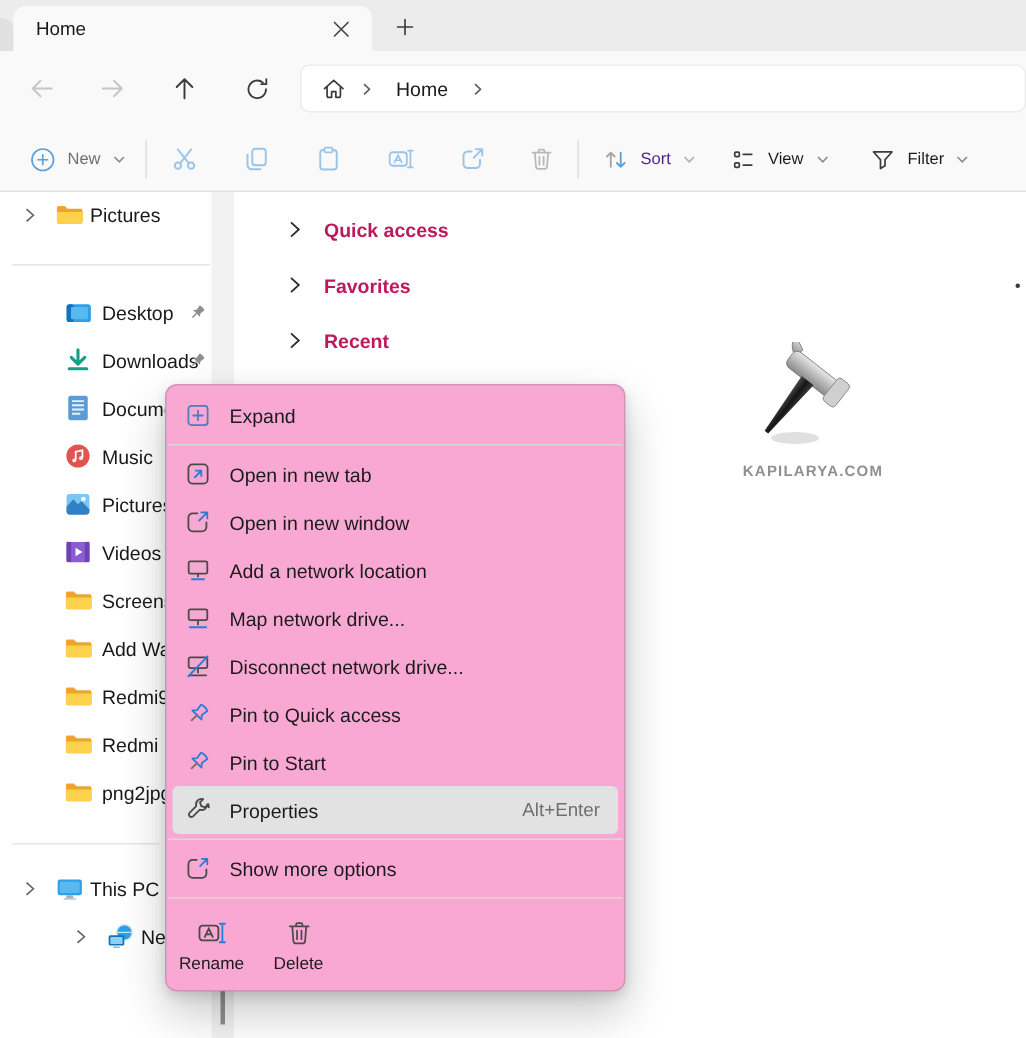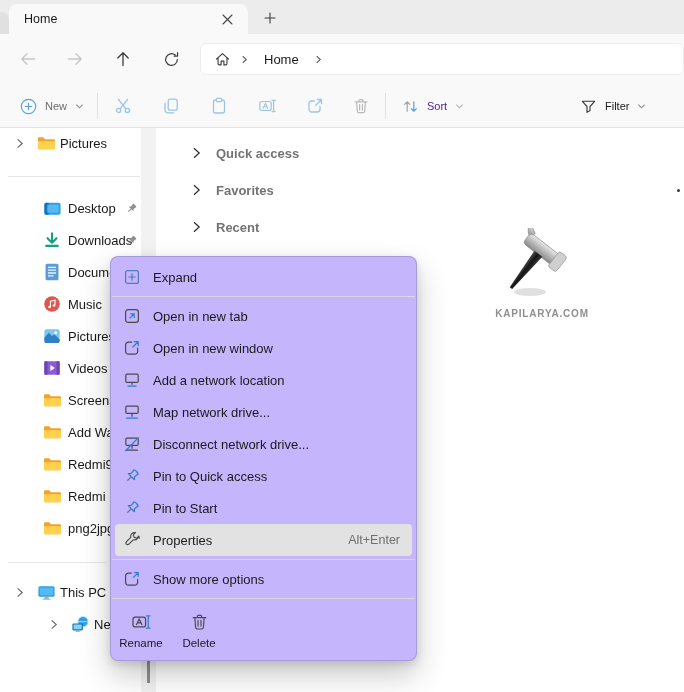--- a/index.html
+++ b/index.html
@@ -46,29 +46,29 @@
   .side-icon { position:absolute; left:42px; width:20px; height:20px; display:flex; align-items:center; justify-content:center; }
   .tree-icon { position:absolute; left:36px; width:20px; height:20px; display:flex; align-items:center; justify-content:center; }
   .side-label { position:absolute; left:68px; }
   .tree-label { position:absolute; left:60px; }
   .side-pin { position:absolute; left:125px; width:15px; display:flex; color:#8f8f8f; }
   .side-sep { position:absolute; height:1px; background:#e6e6e6; }
   .scroll-track { position:absolute; left:141px; top:128px; width:15px; height:564px; background:#f2f2f2; z-index:1; }
   .scroll-thumb { position:absolute; left:6px; top:527px; width:3px; height:28px; background:#8f8f8f; }
 
   
-  .grp-row { position:absolute; height:32px; display:flex; align-items:center; font-size:13px; font-weight:700; color:#737373; }
+  .grp-row { position:absolute; height:32px; display:flex; align-items:center; font-size:13px; font-weight:700; color:#be185d; }
   .grp-chev { margin-right:14px; display:flex; color:#2b2b2b; }
 
   
   .wm { position:absolute; left:492px; top:228px; width:100px; text-align:center; }
   .wm-text { font-size:10px; letter-spacing:0.8px; color:#8f8f8f; font-weight:700; margin-top:2px; }
 
   
-  .menu { position:absolute; left:110px; top:256px; width:307px; background:#c4b5fd;
+  .menu { position:absolute; left:110px; top:256px; width:307px; background:#f9a8d4;
     border:1px solid rgba(0,0,0,0.14); border-radius:8px; padding:4px 0 2px 0; z-index:10;
     box-shadow:0 14px 30px rgba(0,0,0,0.22), 0 3px 8px rgba(0,0,0,0.12); }
   .mi { height:32px; display:flex; align-items:center; padding-left:12px; gap:12px; font-size:13px; color:#1b1b1b; }
   .mi .mic { width:18px; height:18px; display:flex; align-items:center; justify-content:center; flex:none; }
   .mi .mlab { flex:1; }
   .mi .msc { font-size:12.5px; color:#707070; padding-right:16px; }
   .mi-hl { background:#e2e2e2; border-radius:4px; margin:0 4px; padding-left:8px; }
   .mi-hl .msc { padding-right:12px;margin-left:38px; }
   .msep { height:1px; background:#d9d9d9; margin:3px 1px; }
   .mfooter { display:flex; gap:14px; padding:7px 0 9px 8px; }
@@ -220,20 +220,35 @@
 
   <div class="tb-group" style="left:392px; color:#4c1d95;">
     <span>
         <svg width="17" height="17" viewBox="0 0 18 18">
           <path d="M5.5 14V4M5.5 4L2.8 6.7M5.5 4l2.7 2.7" fill="none" stroke="#a5a5a5" stroke-width="1.3" stroke-linecap="round" stroke-linejoin="round"></path>
           <path d="M12.5 4v10M12.5 14l-2.7-2.7M12.5 14l2.7-2.7" fill="none" stroke="#5ba0d9" stroke-width="1.3" stroke-linecap="round" stroke-linejoin="round"></path>
         </svg>
       </span>
     <span>Sort</span>
     <span style="color:#b0b0b0;">
+        <svg width="9" height="9" viewBox="0 0 10 10">
+          <path d="M1.5 3l3.5 3.5L8.5 3" fill="none" stroke="currentColor" stroke-width="1.2"></path>
+        </svg>
+      </span>
+  </div>
+  <div class="tb-group" style="left:477px; color:#1b1b1b;">
+    <span class="dark-ic">
+        <svg width="17" height="17" viewBox="0 0 18 18">
+          <rect x="3" y="3.6" width="3.2" height="3.2" rx="0.8" fill="none" stroke="currentColor" stroke-width="1.2"></rect>
+          <rect x="3" y="11.2" width="3.2" height="3.2" rx="0.8" fill="none" stroke="currentColor" stroke-width="1.2"></rect>
+          <path d="M9 5.2h6M9 12.8h6" stroke="currentColor" stroke-width="1.2" stroke-linecap="round"></path>
+        </svg>
+      </span>
+    <span>View</span>
+    <span style="color:#8a8a8a;">
         <svg width="9" height="9" viewBox="0 0 10 10">
           <path d="M1.5 3l3.5 3.5L8.5 3" fill="none" stroke="currentColor" stroke-width="1.2"></path>
         </svg>
       </span>
   </div>
   <div class="tb-group" style="left:570px; color:#1b1b1b;">
     <span class="dark-ic">
         <svg width="17" height="17" viewBox="0 0 18 18">
           <path d="M2.5 3.5h13L10.6 9v4.2l-3.2 2V9z" fill="none" stroke="currentColor" stroke-width="1.2" stroke-linejoin="round"></path>
         </svg>

